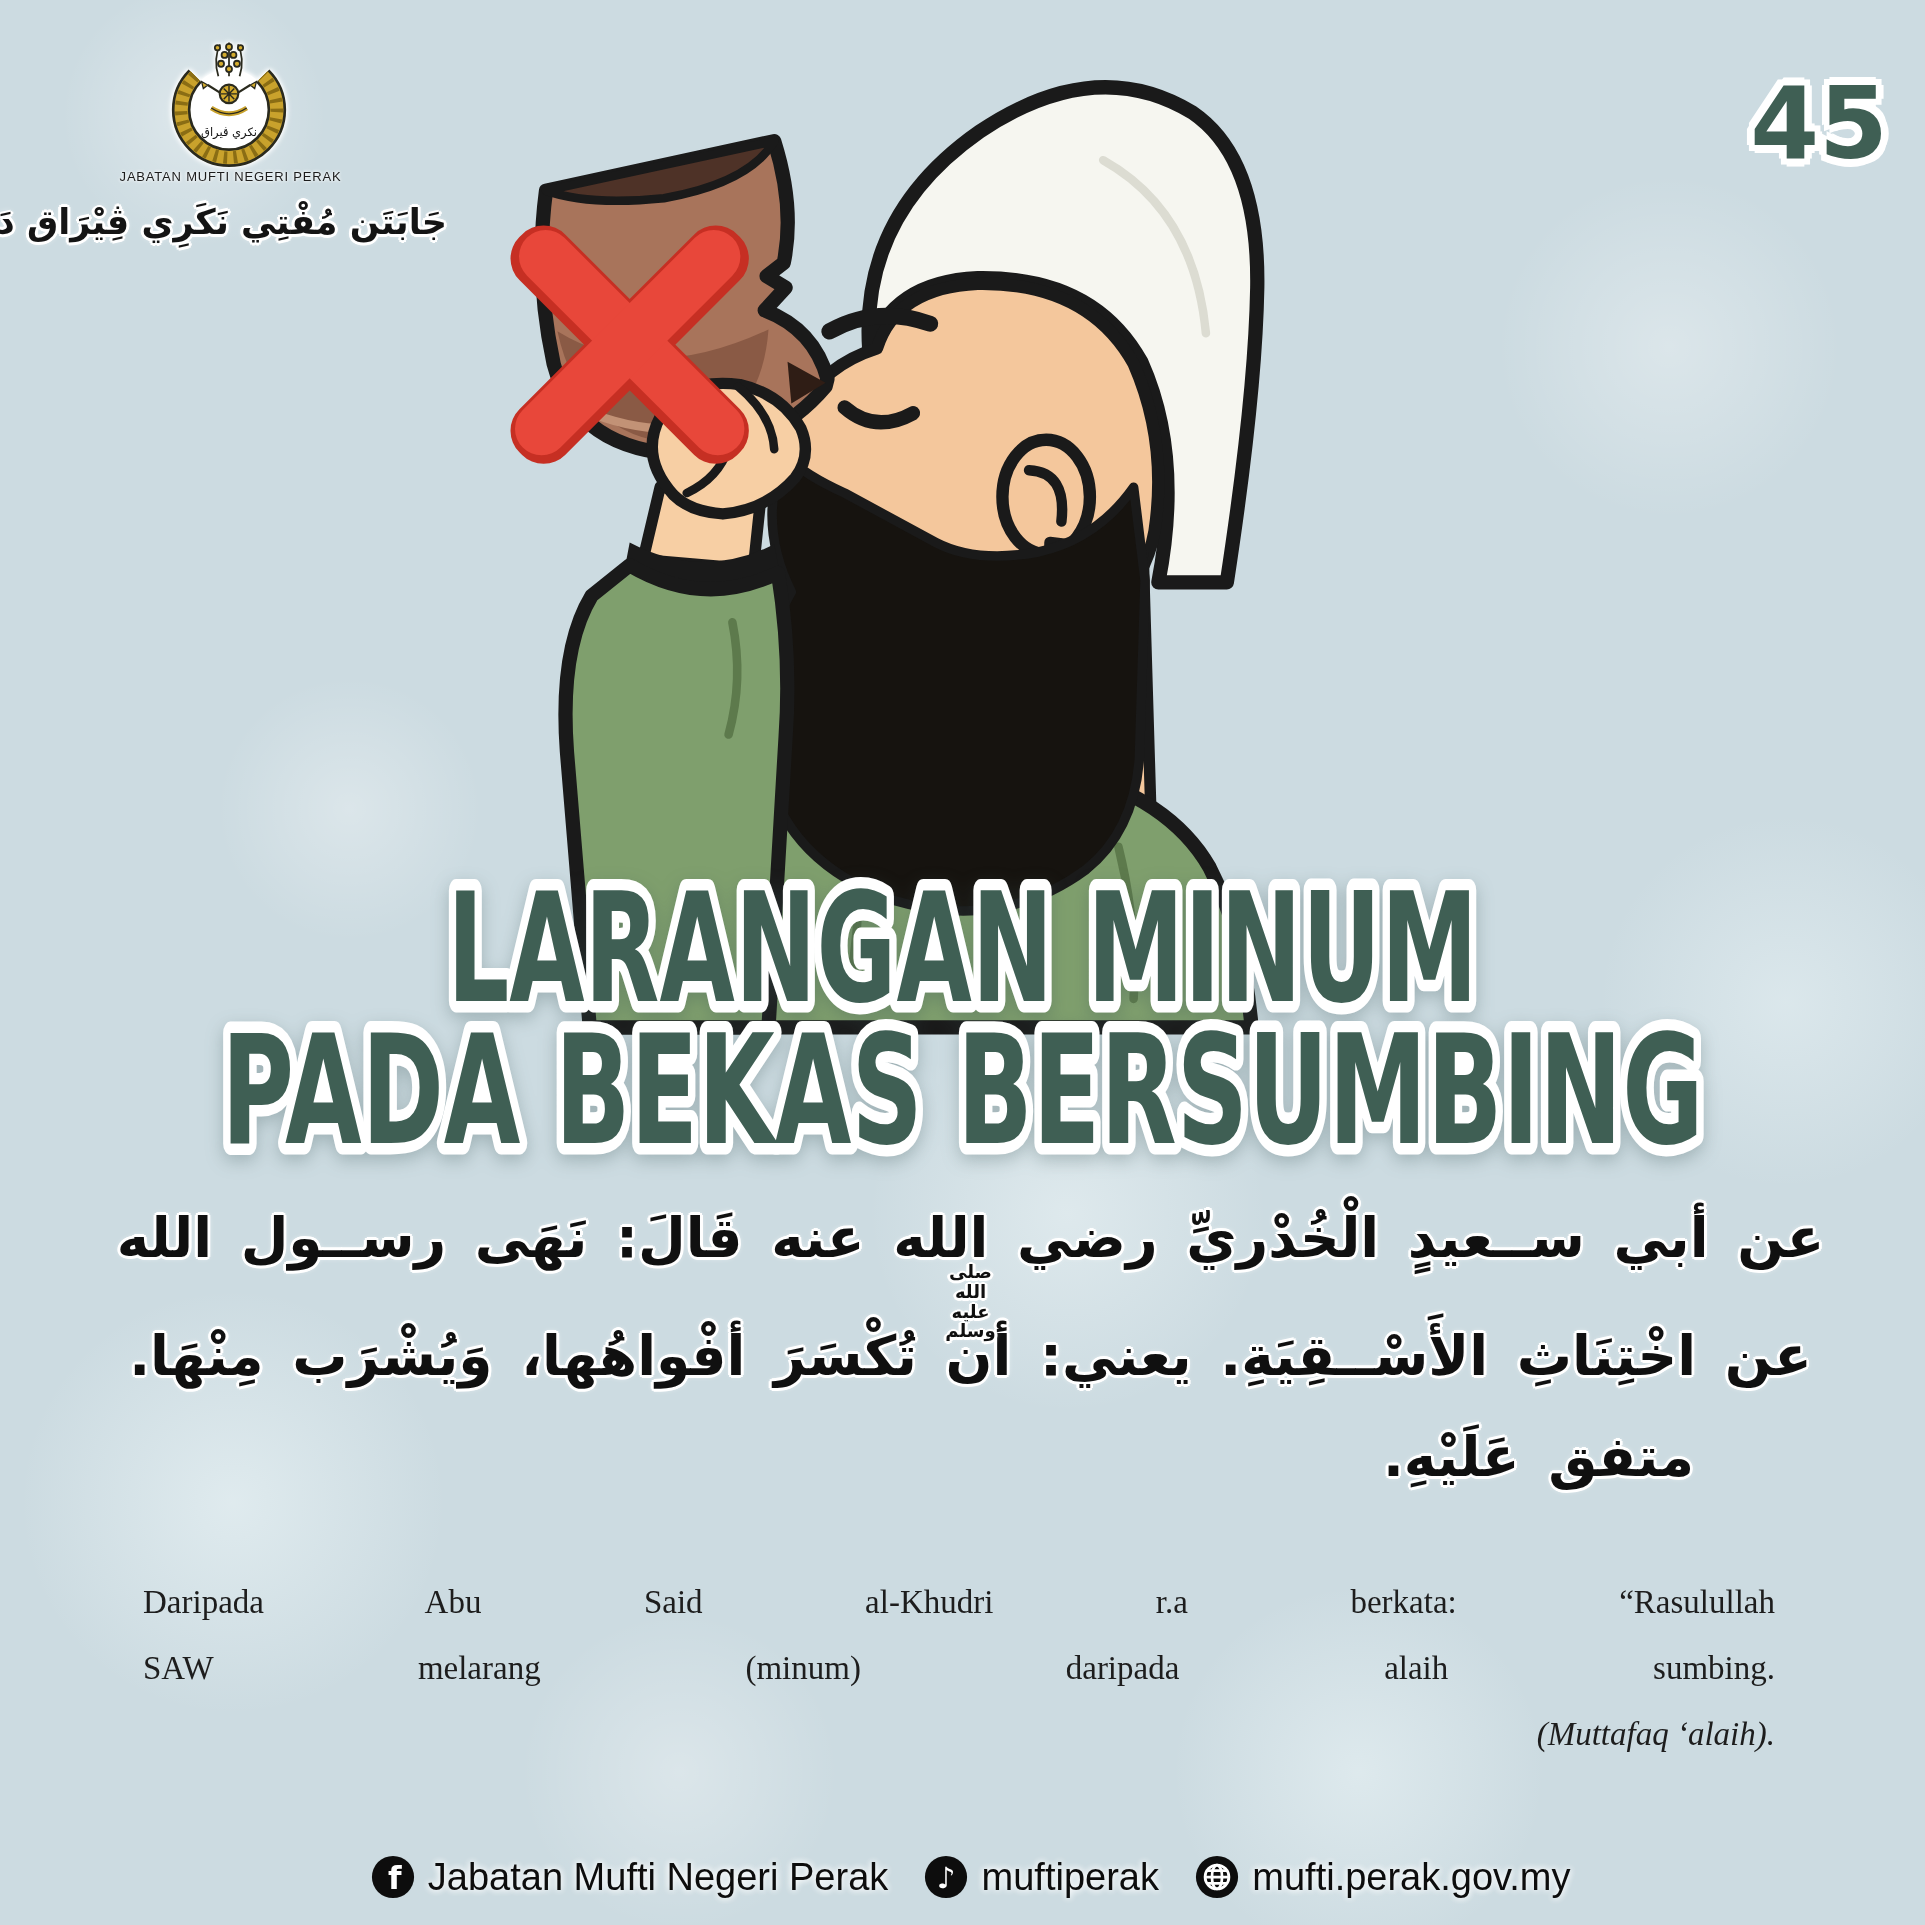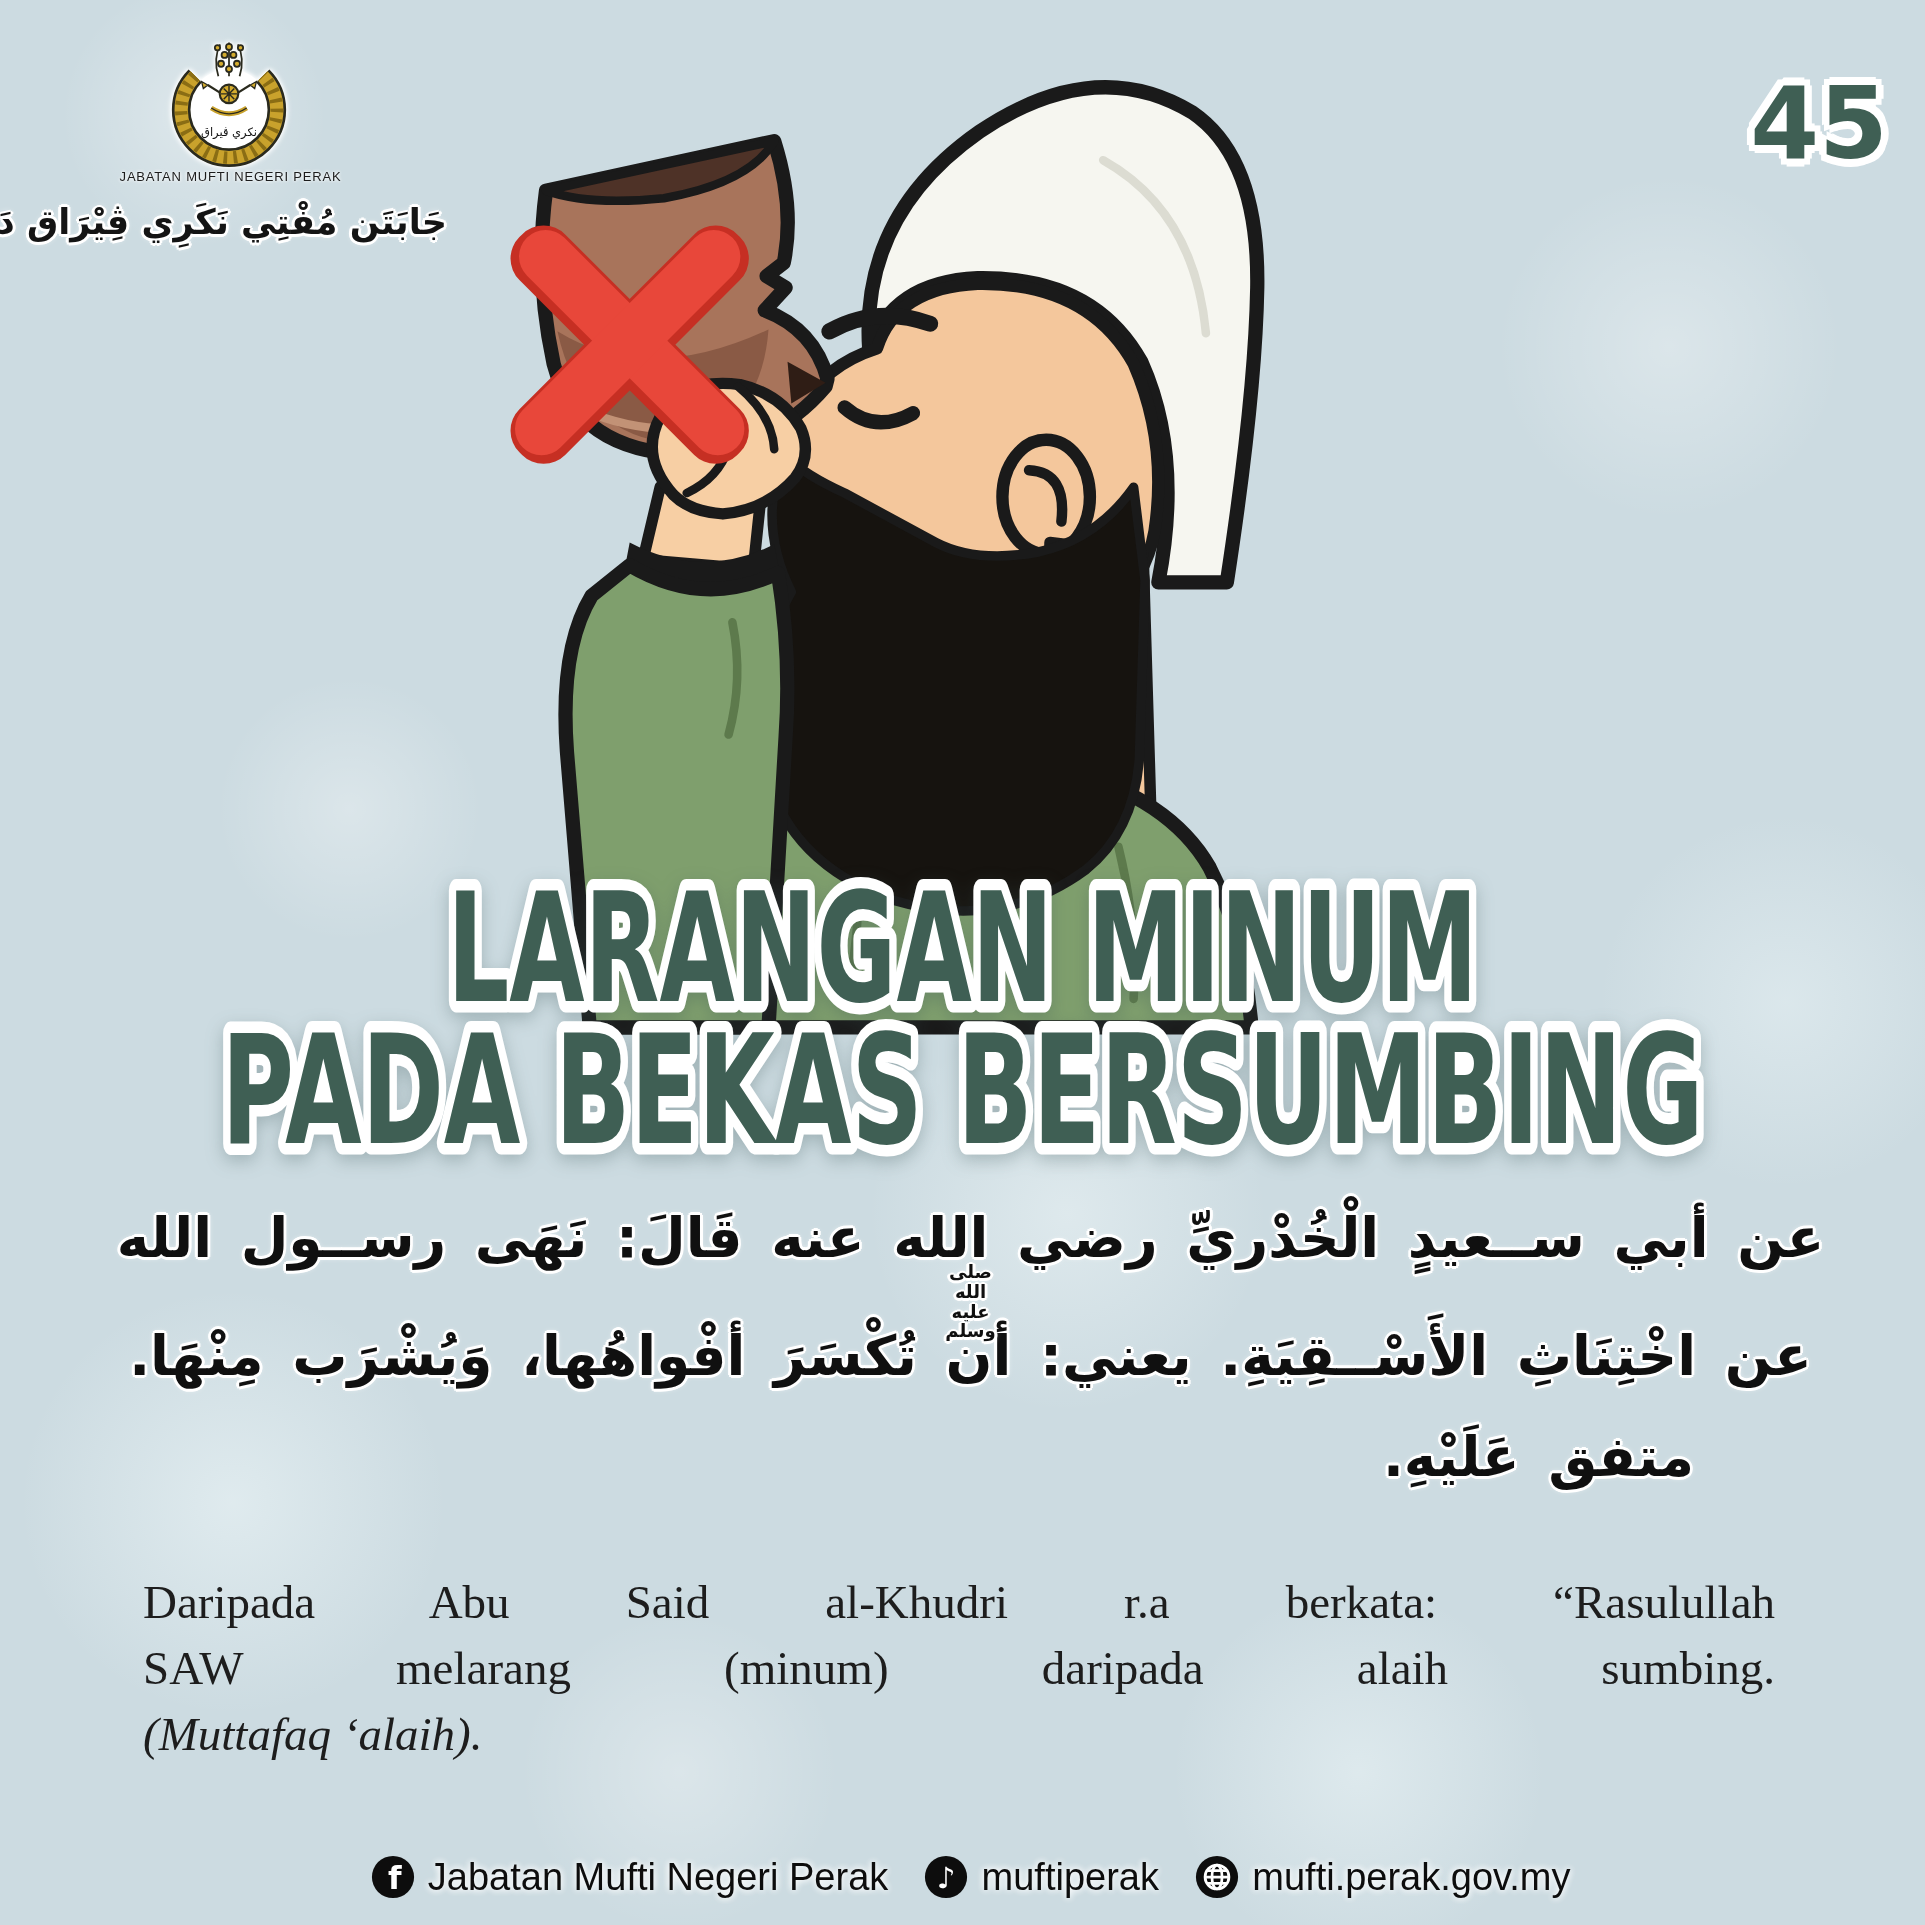--- a/index.html
+++ b/index.html
@@ -48,23 +48,23 @@
   .ar{font-family:"DejaVu Sans",sans-serif;font-weight:bold;font-size:55px;
     color:#101010;direction:rtl;word-spacing:9.5px;}
   .ar1{left:86px;right:86px;top:1206px;text-align:center;}
   .ar2{left:86px;right:86px;top:1324px;text-align:center;}
   .ar3{right:247px;top:1425px;text-align:right;}
   .salawat{display:inline-block;width:74px;font-size:18px;line-height:1.1;
     text-align:center;vertical-align:middle;transform:translateY(-7.6px);
     word-spacing:0;}
   
   .malay{left:143px;top:1569px;width:1632px;font-family:"Liberation Serif",serif;
-    font-size:47px;line-height:66px;color:#1d1d1d;}
+    font-size:33px;line-height:66px;color:#1d1d1d;}
   .m-just{display:block;text-align:justify;text-align-last:justify;}
-  .m-last{display:block;font-style:italic;text-align:left;}
+  .m-last{display:block;font-style:italic;text-align:right;}
   
   .footer-row{left:0;right:0;top:1855px;display:flex;justify-content:center;
     align-items:center;gap:36px;}
   .f-item{display:flex;align-items:center;gap:13.3px;}
   .f-label{font-size:38px;color:#0d0d0d;text-shadow:0 0 7.6px #fff,0 0 7.6px #fff;}
   .f-ico{width:44px;height:44px;display:block;}
 </style>
 </head>
 <body>
 

